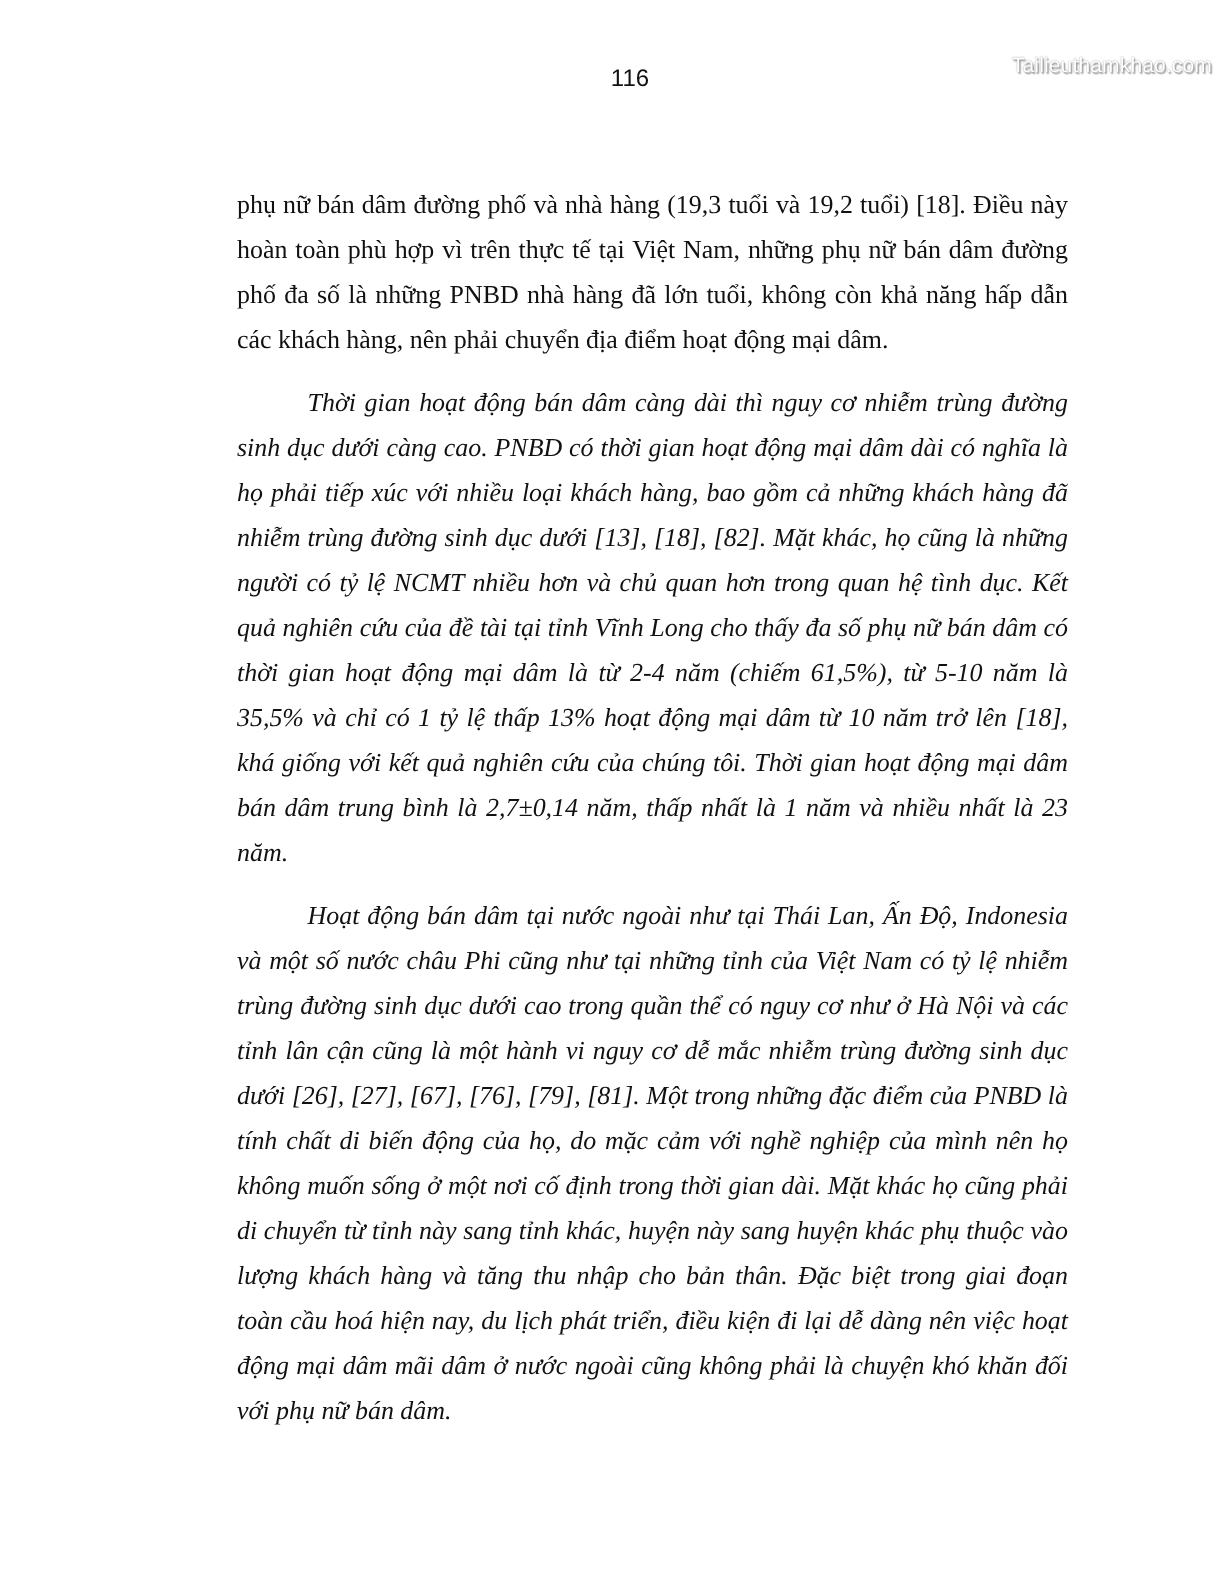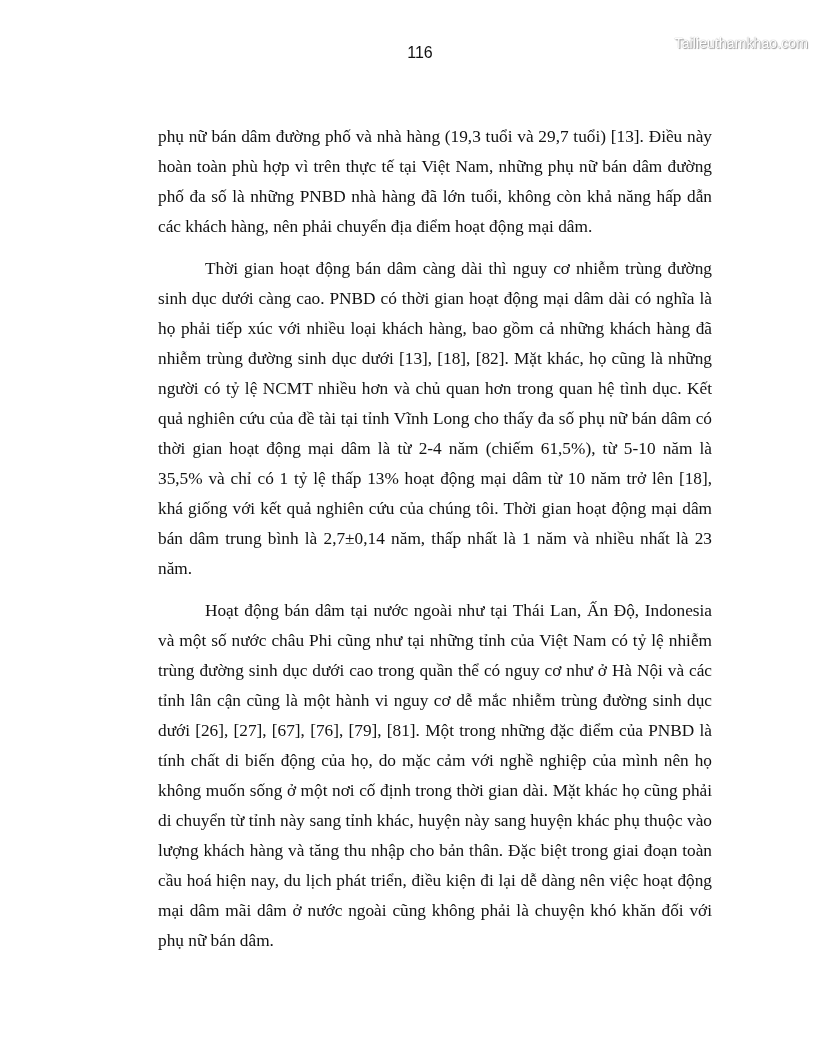--- a/index.html
+++ b/index.html
@@ -44,26 +44,27 @@
       font-size: 17.3px;
       line-height: 30px;
       color: #111111;
       text-align: justify;
     }
     .para {
       margin: 0 0 12px 0;
     }
     .para.indent {
       text-indent: 47px;
+      font-style: italic;
     }
   </style>
 </head>
 <body>
 
 <div class="watermark">Tailieuthamkhao.com</div>
 
 <div class="page-number">116</div>
 
 <div class="content">
-  <p class="para">phụ nữ bán dâm đường phố và nhà hàng (19,3 tuổi và 29,7 tuổi) [13]. Điều này hoàn toàn phù hợp vì trên thực tế tại Việt Nam, những phụ nữ bán dâm đường phố đa số là những PNBD nhà hàng đã lớn tuổi, không còn khả năng hấp dẫn các khách hàng, nên phải chuyển địa điểm hoạt động mại dâm.</p>
+  <p class="para">phụ nữ bán dâm đường phố và nhà hàng (19,3 tuổi và 19,2 tuổi) [18]. Điều này hoàn toàn phù hợp vì trên thực tế tại Việt Nam, những phụ nữ bán dâm đường phố đa số là những PNBD nhà hàng đã lớn tuổi, không còn khả năng hấp dẫn các khách hàng, nên phải chuyển địa điểm hoạt động mại dâm.</p>
   <p class="para indent">Thời gian hoạt động bán dâm càng dài thì nguy cơ nhiễm trùng đường sinh dục dưới càng cao. PNBD có thời gian hoạt động mại dâm dài có nghĩa là họ phải tiếp xúc với nhiều loại khách hàng, bao gồm cả những khách hàng đã nhiễm trùng đường sinh dục dưới [13], [18], [82]. Mặt khác, họ cũng là những người có tỷ lệ NCMT nhiều hơn và chủ quan hơn trong quan hệ tình dục. Kết quả nghiên cứu của đề tài tại tỉnh Vĩnh Long cho thấy đa số phụ nữ bán dâm có thời gian hoạt động mại dâm là từ 2-4 năm (chiếm 61,5%), từ 5-10 năm là 35,5% và chỉ có 1 tỷ lệ thấp 13% hoạt động mại dâm từ 10 năm trở lên [18], khá giống với kết quả nghiên cứu của chúng tôi. Thời gian hoạt động mại dâm bán dâm trung bình là 2,7±0,14 năm, thấp nhất là 1 năm và nhiều nhất là 23 năm.</p>
   <p class="para indent">Hoạt động bán dâm tại nước ngoài như tại Thái Lan, Ấn Độ, Indonesia và một số nước châu Phi cũng như tại những tỉnh của Việt Nam có tỷ lệ nhiễm trùng đường sinh dục dưới cao trong quần thể có nguy cơ như ở Hà Nội và các tỉnh lân cận cũng là một hành vi nguy cơ dễ mắc nhiễm trùng đường sinh dục dưới [26], [27], [67], [76], [79], [81]. Một trong những đặc điểm của PNBD là tính chất di biến động của họ, do mặc cảm với nghề nghiệp của mình nên họ không muốn sống ở một nơi cố định trong thời gian dài. Mặt khác họ cũng phải di chuyển từ tỉnh này sang tỉnh khác, huyện này sang huyện khác phụ thuộc vào lượng khách hàng và tăng thu nhập cho bản thân. Đặc biệt trong giai đoạn toàn cầu hoá hiện nay, du lịch phát triển, điều kiện đi lại dễ dàng nên việc hoạt động mại dâm mãi dâm ở nước ngoài cũng không phải là chuyện khó khăn đối với phụ nữ bán dâm.</p>
 </div>
 
 </body></html>

